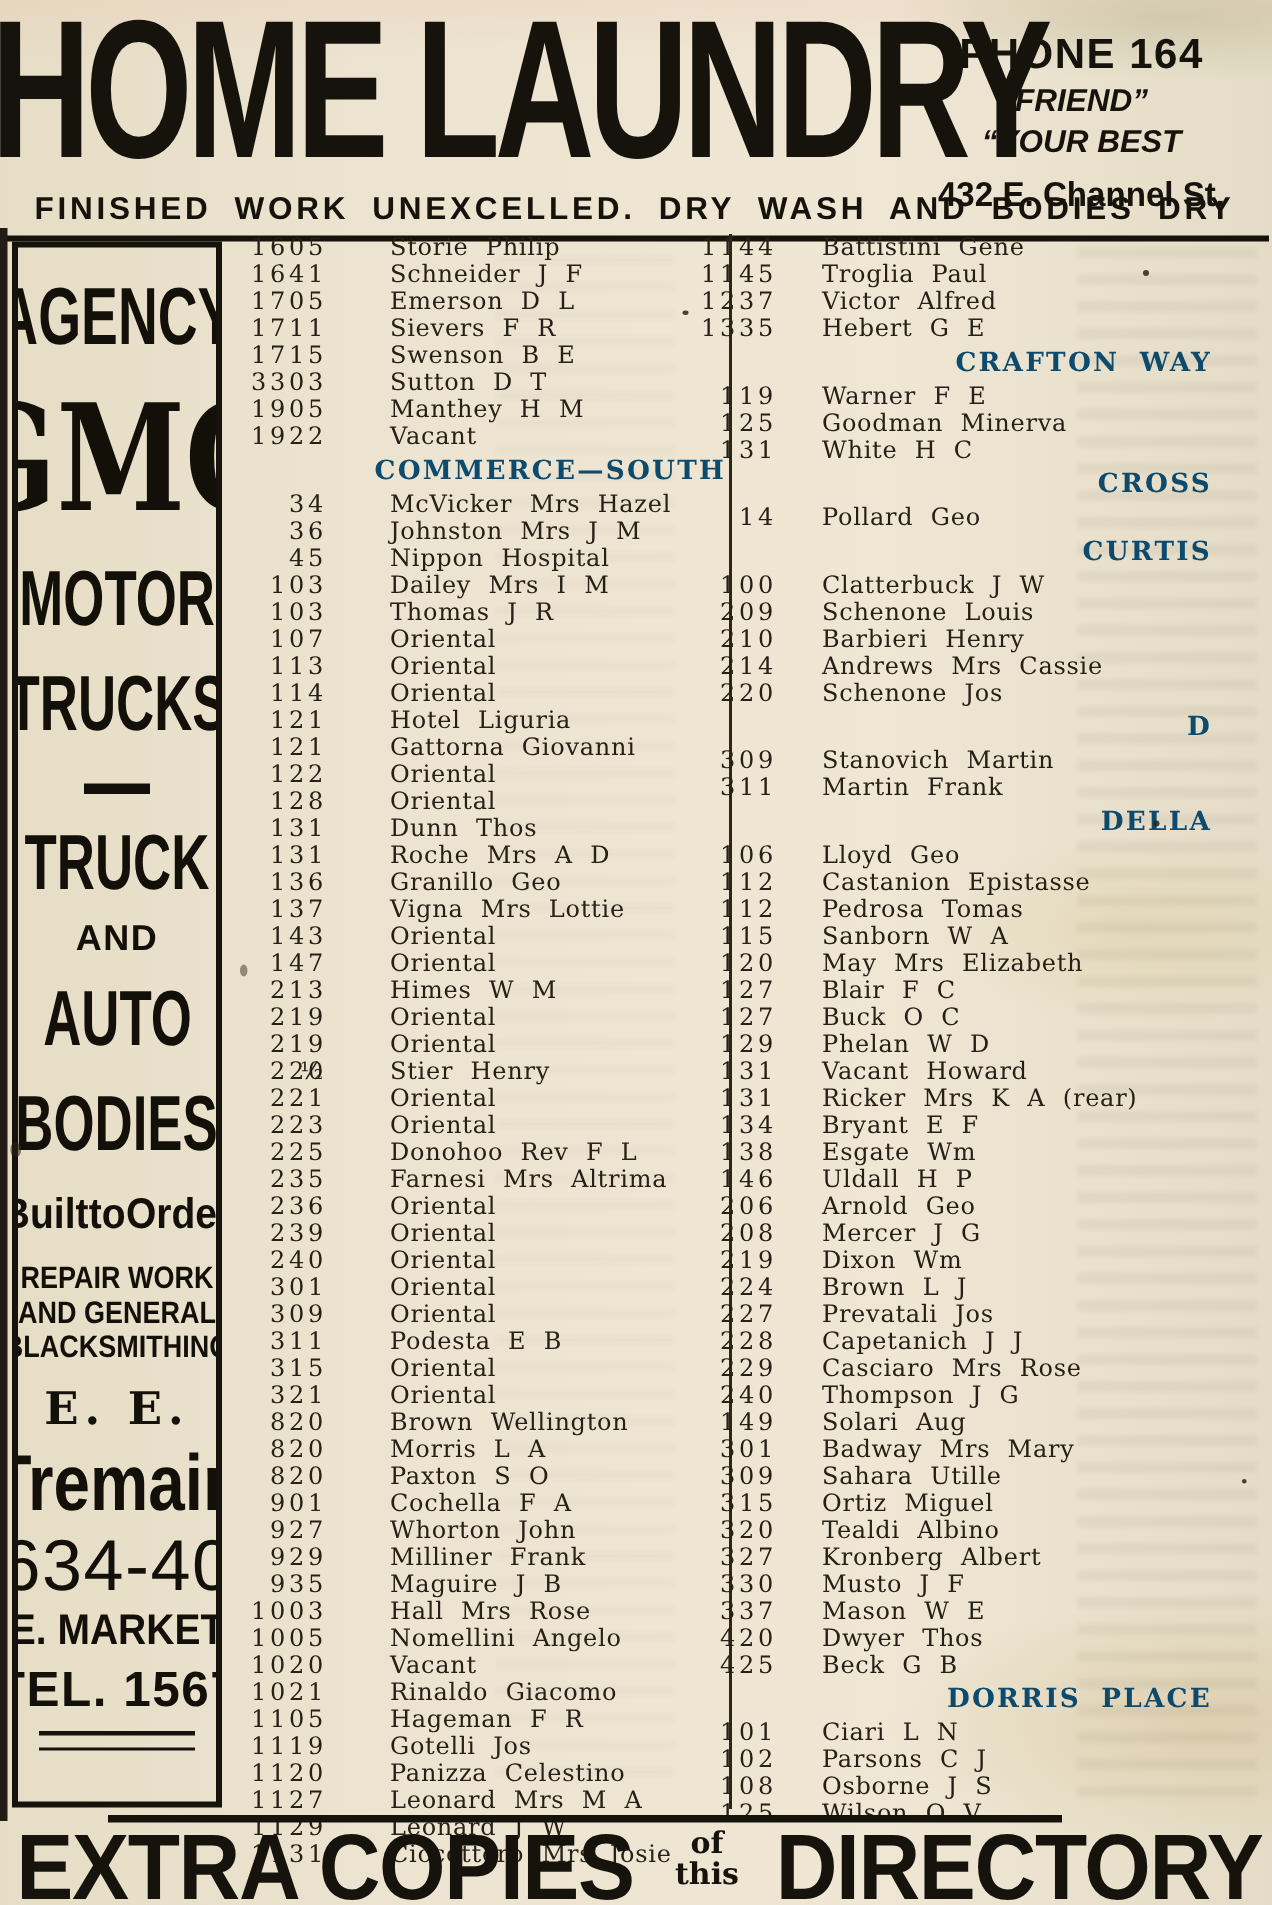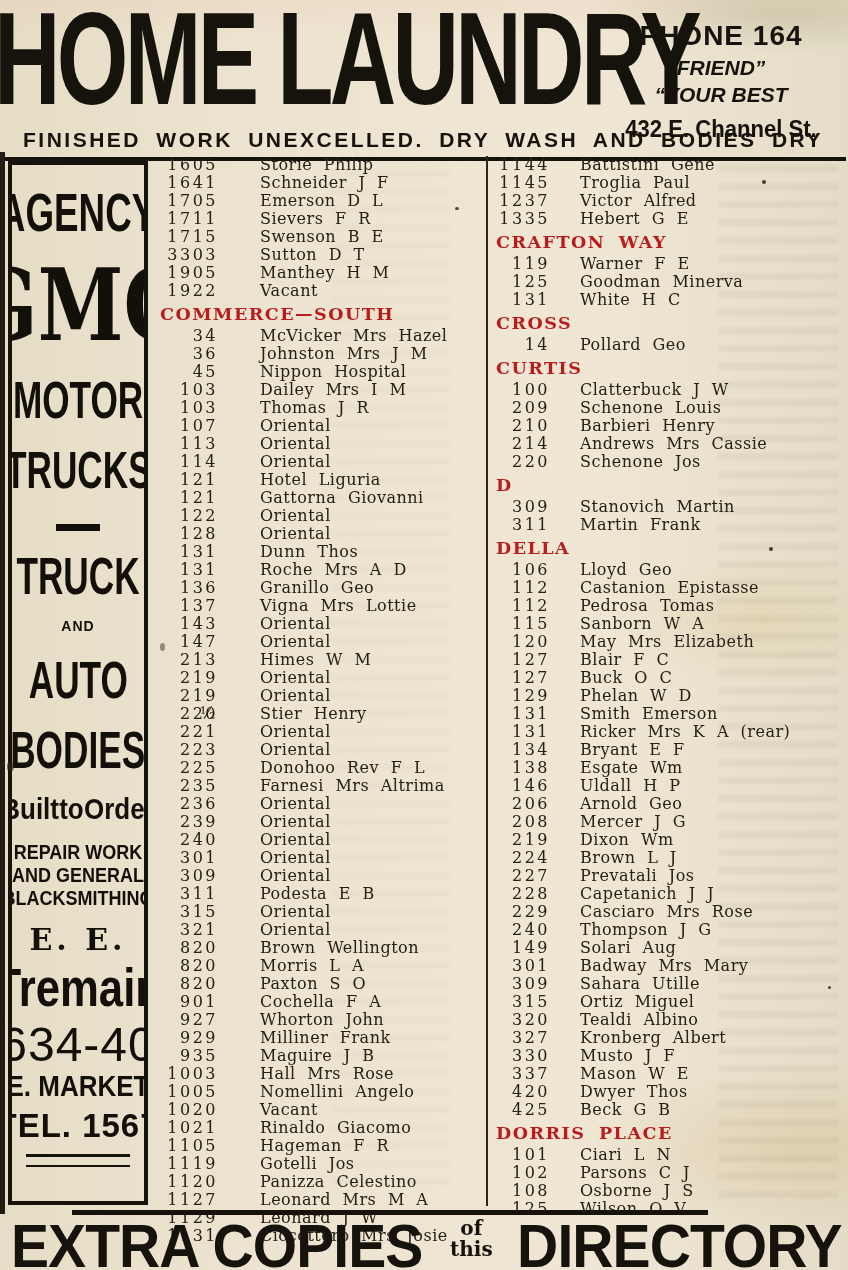--- a/index.html
+++ b/index.html
@@ -48,43 +48,43 @@
   .adbox{
     position:absolute;left:8px;top:161px;width:140px;height:1044px;box-sizing:border-box;
     border:4px solid #16120c;display:flex;flex-direction:column;align-items:center;color:#131009;
     overflow:hidden;
   }
   .adbox div{white-space:nowrap;}
   .ad-ag   {margin-top:16px;font-size:40px;font-weight:800;line-height:62px;transform:scaleY(1.35) scaleX(.92);}
   .ad-gmc  {font-family:"DejaVu Serif",serif;font-weight:800;font-size:88px;line-height:112px;transform:scaleX(.88) scaleY(1.12);margin-top:6px;}
   .ad-big  {font-size:40px;font-weight:800;line-height:62px;transform:scaleY(1.3) scaleX(.88);margin-top:8px;}
   .ad-dash {font-weight:800;font-size:44px;line-height:30px;margin-top:6px;transform:scaleY(1.6);}
-  .ad-and  {font-size:14px;font-weight:800;line-height:30px;margin-top:4px;letter-spacing:1px;}
+  .ad-and  {font-size:24px;font-weight:800;line-height:30px;margin-top:4px;letter-spacing:1px;}
   .ad-built{font-size:26px;font-weight:800;line-height:40px;margin-top:8px;word-spacing:-7px;transform:scaleY(1.1);}
   .ad-rep  {font-size:18px;font-weight:800;line-height:23px;transform:scaleY(1.15);letter-spacing:0px;}
   .ad-rep.first{margin-top:12px;}
   .ad-ee   {font-family:"DejaVu Serif",serif;font-size:30px;font-weight:700;line-height:40px;margin-top:10px;letter-spacing:4px;}
   .ad-trem {font-size:46px;font-weight:800;line-height:56px;transform:scaleY(1.15) scaleX(.95);}
   .ad-num  {font-size:48px;font-weight:400;line-height:46px;margin-top:6px;letter-spacing:1px;}
   .ad-mkt  {font-size:26px;font-weight:800;line-height:32px;margin-top:2px;transform:scaleY(1.1);}
   .ad-tel  {font-size:33px;font-weight:800;line-height:36px;margin-top:6px;letter-spacing:1px;}
   .ad-underline{width:104px;height:8px;margin-top:10px;border-top:3px solid #16120c;border-bottom:2px solid #16120c;}
 
   
   .col{position:absolute;top:156px;}
   #col1{left:160px;width:324px;}
-  #col2{left:496px;width:344px;}
+  #col2{left:464px;width:344px;}
   .entry{display:flex;height:18px;line-height:18px;font-family:"DejaVu Serif",serif;font-size:16px;color:#262016;}
   .entry .num{width:58px;text-align:right;letter-spacing:2.5px;flex:none;}
   .entry .name{margin-left:42px;white-space:nowrap;word-spacing:6px;letter-spacing:.5px;}
   #col2 .entry .num{width:54px;}
   #col2 .entry .name{margin-left:30px;}
   .street-header{
     font-family:"DejaVu Serif",serif;font-weight:700;font-size:17.5px;line-height:18px;
-    text-align:left;letter-spacing:1.5px;padding:5px 0 4px;color:#b91c1c;word-spacing:6px;
+    text-align:right;letter-spacing:1.5px;padding:5px 0 4px;color:#0c4a6e;word-spacing:6px;
   }
 
   
   .footer{position:absolute;left:0;top:1216px;width:848px;display:flex;justify-content:center;align-items:flex-start;color:#16120c;}
   .footer .word{font-weight:800;font-size:62px;line-height:60px;letter-spacing:-1px;transform:scaleY(1.0) scaleX(.92);white-space:nowrap;}
   .footer .ofthis{font-family:"DejaVu Serif",serif;font-weight:700;text-align:center;margin:2px 10px 0 10px;font-size:20px;line-height:21px;}
 </style>
 </head>
 <body>
 
@@ -459,21 +459,21 @@
     <div class="entry">
       <span class="num">127</span>
       <span class="name">Buck O C</span>
     </div>
     <div class="entry">
       <span class="num">129</span>
       <span class="name">Phelan W D</span>
     </div>
     <div class="entry">
       <span class="num">131</span>
-      <span class="name">Smith Emerson</span>
+      <span class="name">Vacant Howard</span>
     </div>
     <div class="entry">
       <span class="num">131</span>
       <span class="name">Ricker Mrs K A (rear)</span>
     </div>
     <div class="entry">
       <span class="num">134</span>
       <span class="name">Bryant E F</span>
     </div>
     <div class="entry">

